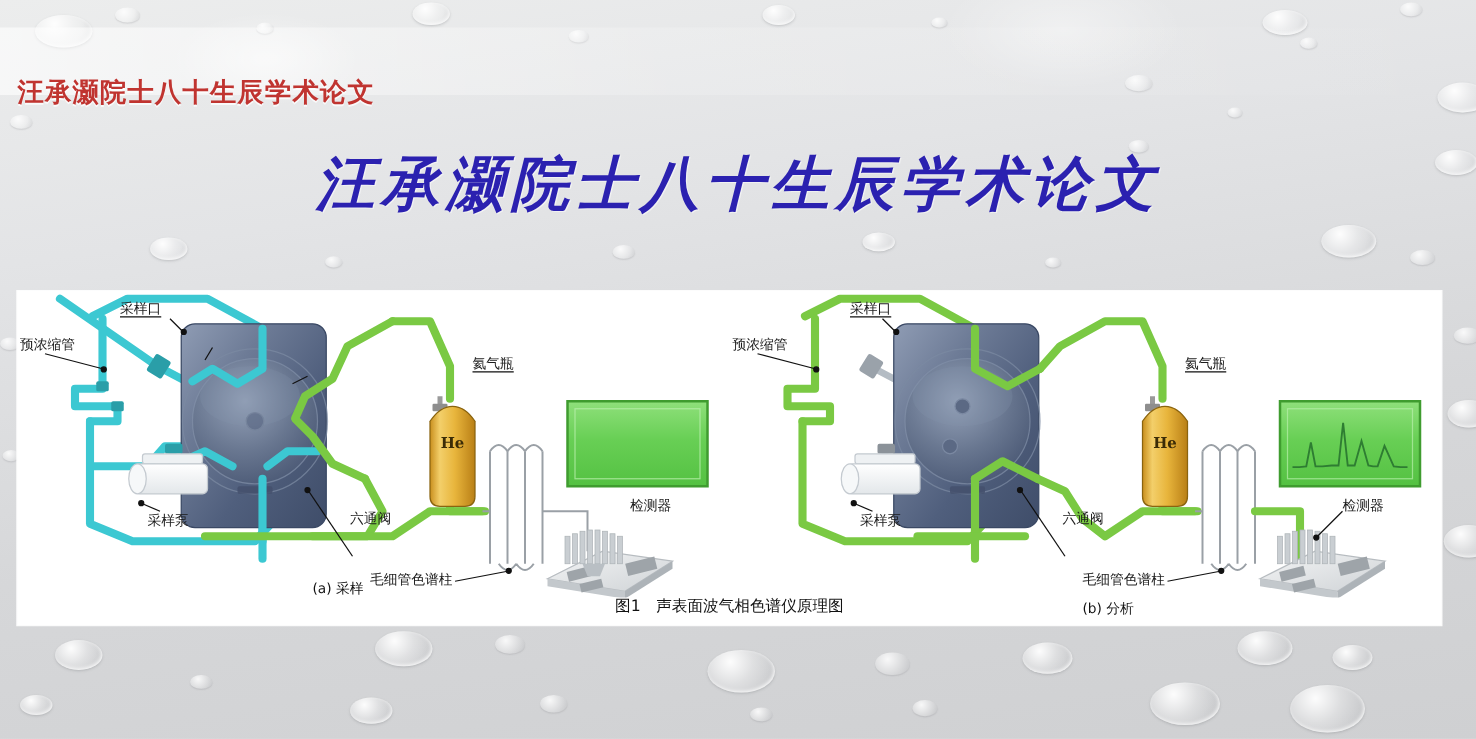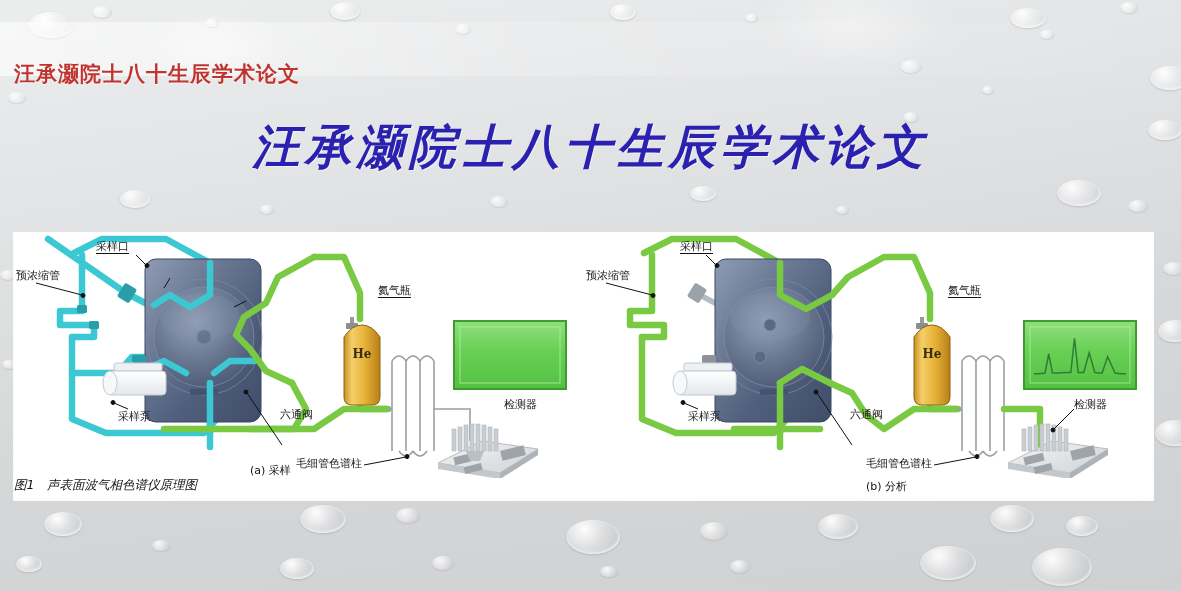--- a/index.html
+++ b/index.html
@@ -39,23 +39,23 @@
          background:#ffffff;box-shadow:0 0 0 1px rgba(255,255,255,.9);}
   .fig{position:absolute;top:0;height:267px;width:569px;}
   #figA{left:0;}
   #figB{left:570px;}
   .fig svg{position:absolute;left:0;top:0;}
   
   .lbl{position:absolute;font-family:"DejaVu Sans","Liberation Sans",sans-serif;
        font-size:11px;color:#1b1b1b;white-space:nowrap;line-height:1;}
   .sub{position:absolute;font-family:"DejaVu Sans","Liberation Sans",sans-serif;
        font-size:11px;color:#111;white-space:nowrap;}
-  #cap{position:absolute;left:0;top:244px;width:1139px;text-align:left;
+  #cap{position:absolute;left:0;top:244px;width:1139px;text-align:center;
        font-family:"DejaVu Sans","Liberation Sans",sans-serif;
-       font-size:12.5px;color:#111;white-space:nowrap;font-style:italic;}
+       font-size:12.5px;color:#111;white-space:nowrap;}
   .he-text{font-family:"DejaVu Serif","Liberation Serif",serif;font-weight:bold;
            font-size:12px;fill:#3b2c07;}
 </style>
 </head>
 <body>
 
 <div id="bg"></div>
 
 <div class="drop" style="left:28px;top:12px;width:46px;height:26px;"></div>
 <div class="drop sm" style="left:92px;top:6px;width:20px;height:12px;"></div>

